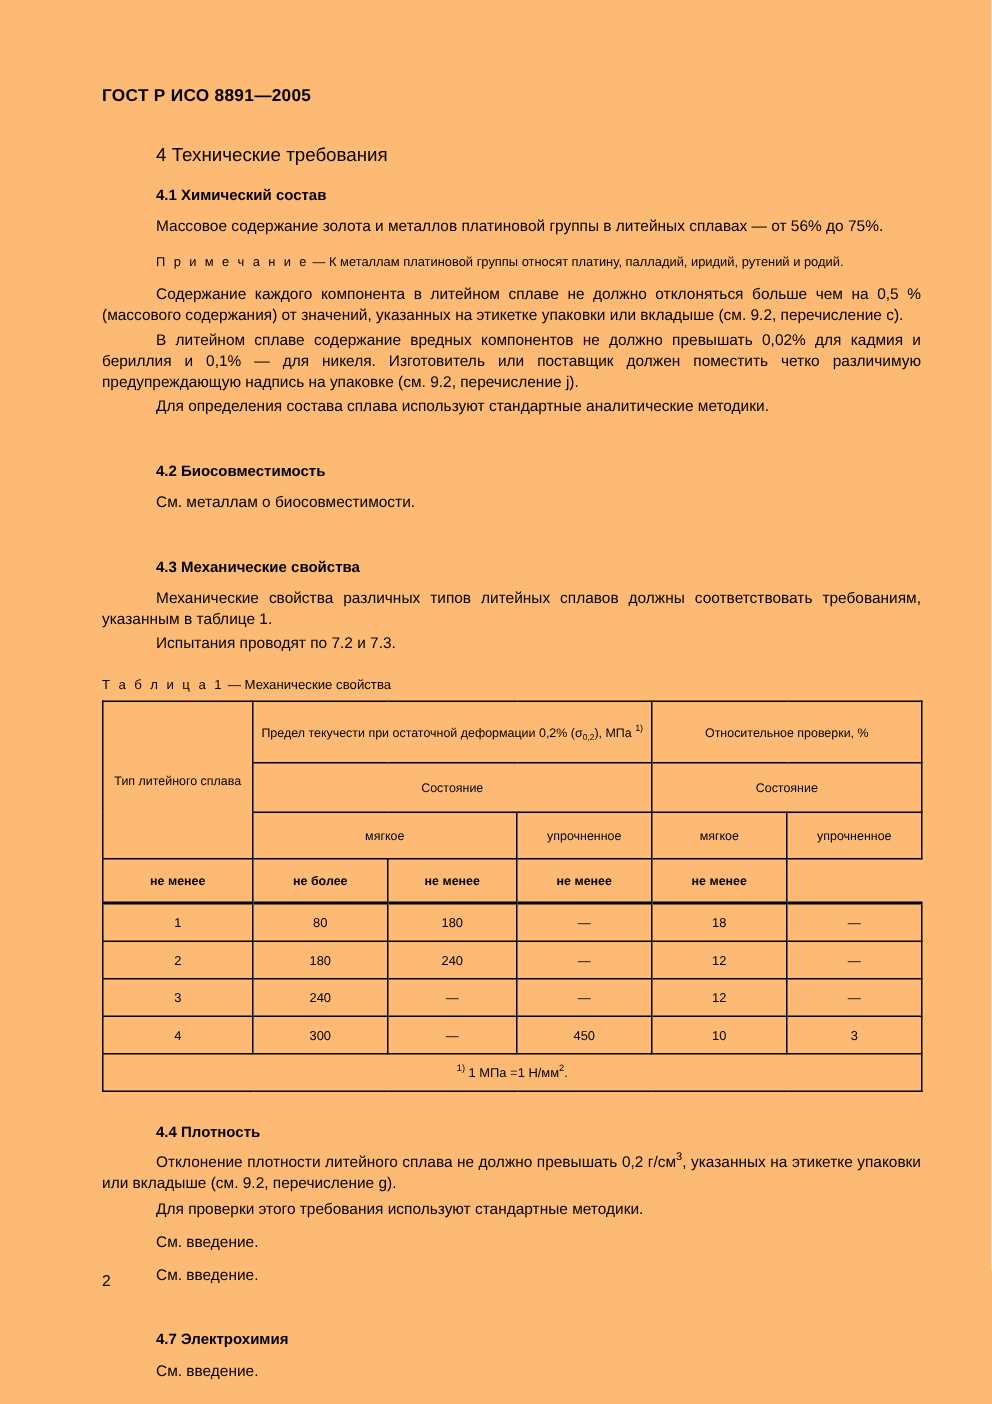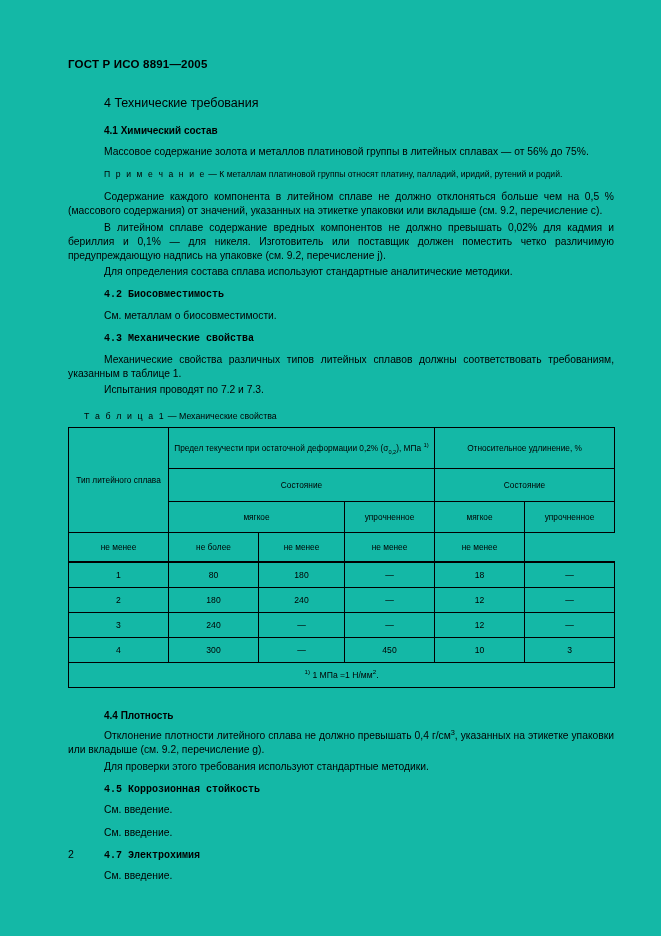--- a/index.html
+++ b/index.html
@@ -8,21 +8,21 @@
     background: #ffffff;
   }
   body {
     font-family: "Liberation Sans", sans-serif;
     color: #000000;
   }
   .page {
     position: relative;
     width: 661px;
     height: 936px;
-    background: #14b8a6;
+    background: #fdba74;
     box-sizing: border-box;
     overflow: hidden;
   }
   .content {
     position: absolute;
     left: 68px;
     top: 58px;
     width: 546px;
   }
 
@@ -43,21 +43,21 @@
     padding-left: 36px;
     line-height: 1.25;
   }
   .subclause-title {
     font-size: 10px;
     font-weight: bold;
     margin: 0 0 7px 0;
     padding-left: 36px;
     line-height: 1.25;
   }
-  .subclause-title.tight-top { margin-top: 10px; font-family: Liberation Mono, monospace; }
+  .subclause-title.tight-top { margin-top: 30px; }
 
   
   p.body {
     font-size: 10.3px;
     line-height: 14.2px;
     margin: 0 0 2px 0;
     text-align: justify;
     text-indent: 36px;
     hyphens: manual;
   }
@@ -71,41 +71,41 @@
   }
   .spaced {
     letter-spacing: 1.6px;
   }
   sup { font-size: 0.72em; vertical-align: super; line-height: 0; }
   sub { font-size: 0.68em; vertical-align: sub; line-height: 0; }
 
   
   .table-caption {
     font-size: 8.8px;
-    margin: 14px 0 5px 16px;
+    margin: 14px 0 5px 0;
     line-height: 1.2;
   }
   table.gost {
     border-collapse: collapse;
     width: 546px;
     table-layout: fixed;
     font-size: 8.3px;
   }
   table.gost td, table.gost th {
     border: 1px solid #000000;
     text-align: center;
     vertical-align: middle;
     font-weight: normal;
     padding: 3px 2px;
     line-height: 12px;
   }
   table.gost .hdr-row td { height: 34px; }
   table.gost .state-row td { height: 26px; }
   table.gost .qual-row td { height: 24px; }
-  table.gost .lim-row td { height: 22px; }
+  table.gost .lim-row td { height: 22px; font-weight: bold; }
   table.gost tbody td { height: 18px; font-size: 8.6px; }
   .thick-top { border-top: 2px solid #000 !important; }
   td.footnote-cell {
     text-align: left;
     padding: 5px 6px 6px 26px;
     font-size: 8.4px;
     height: 20px;
   }
 
   
@@ -151,21 +151,21 @@
         <col style="width:90px">
         <col style="width:86px">
         <col style="width:90px">
         <col style="width:90px">
         <col style="width:90px">
       </colgroup>
       <thead>
         <tr class="hdr-row">
           <td rowspan="3">Тип литейного сплава</td>
           <td colspan="3"><span>Предел текучести при остаточной деформации 0,2% (σ</span><sub>0,2</sub><span>), МПа </span><sup>1)</sup></td>
-          <td colspan="2">Относительное удлинение, %</td>
+          <td colspan="2">Относительное проверки, %</td>
         </tr>
         <tr class="state-row">
           <td colspan="3">Состояние</td>
           <td colspan="2">Состояние</td>
         </tr>
         <tr class="qual-row">
           <td colspan="2">мягкое</td>
           <td>упрочненное</td>
           <td>мягкое</td>
           <td>упрочненное</td>
@@ -211,24 +211,23 @@
           <td>10</td>
           <td>3</td>
         </tr>
         <tr>
           <td class="footnote-cell" colspan="6"><sup>1)</sup><span> 1 МПа =1 Н/мм</span><sup>2</sup><span>.</span></td>
         </tr>
       </tbody>
     </table>
 
     <div class="subclause-title" style="margin-top:22px">4.4 Плотность</div>
-    <p class="body"><span>Отклонение плотности литейного сплава не должно превышать 0,4 г/см</span><sup>3</sup><span>, указанных на этикетке упаковки или вкладыше (см. 9.2, перечисление g).</span></p>
+    <p class="body"><span>Отклонение плотности литейного сплава не должно превышать 0,2 г/см</span><sup>3</sup><span>, указанных на этикетке упаковки или вкладыше (см. 9.2, перечисление g).</span></p>
     <p class="body last">Для проверки этого требования используют стандартные методики.</p>
 
-    <div class="subclause-title tight-top">4.5 Коррозионная стойкость</div>
     <p class="body last">См. введение.</p>
 
     <p class="body last">См. введение.</p>
 
     <div class="subclause-title tight-top">4.7 Электрохимия</div>
     <p class="body last">См. введение.</p>
 
   </div>
 
   <div class="folio">2</div>

